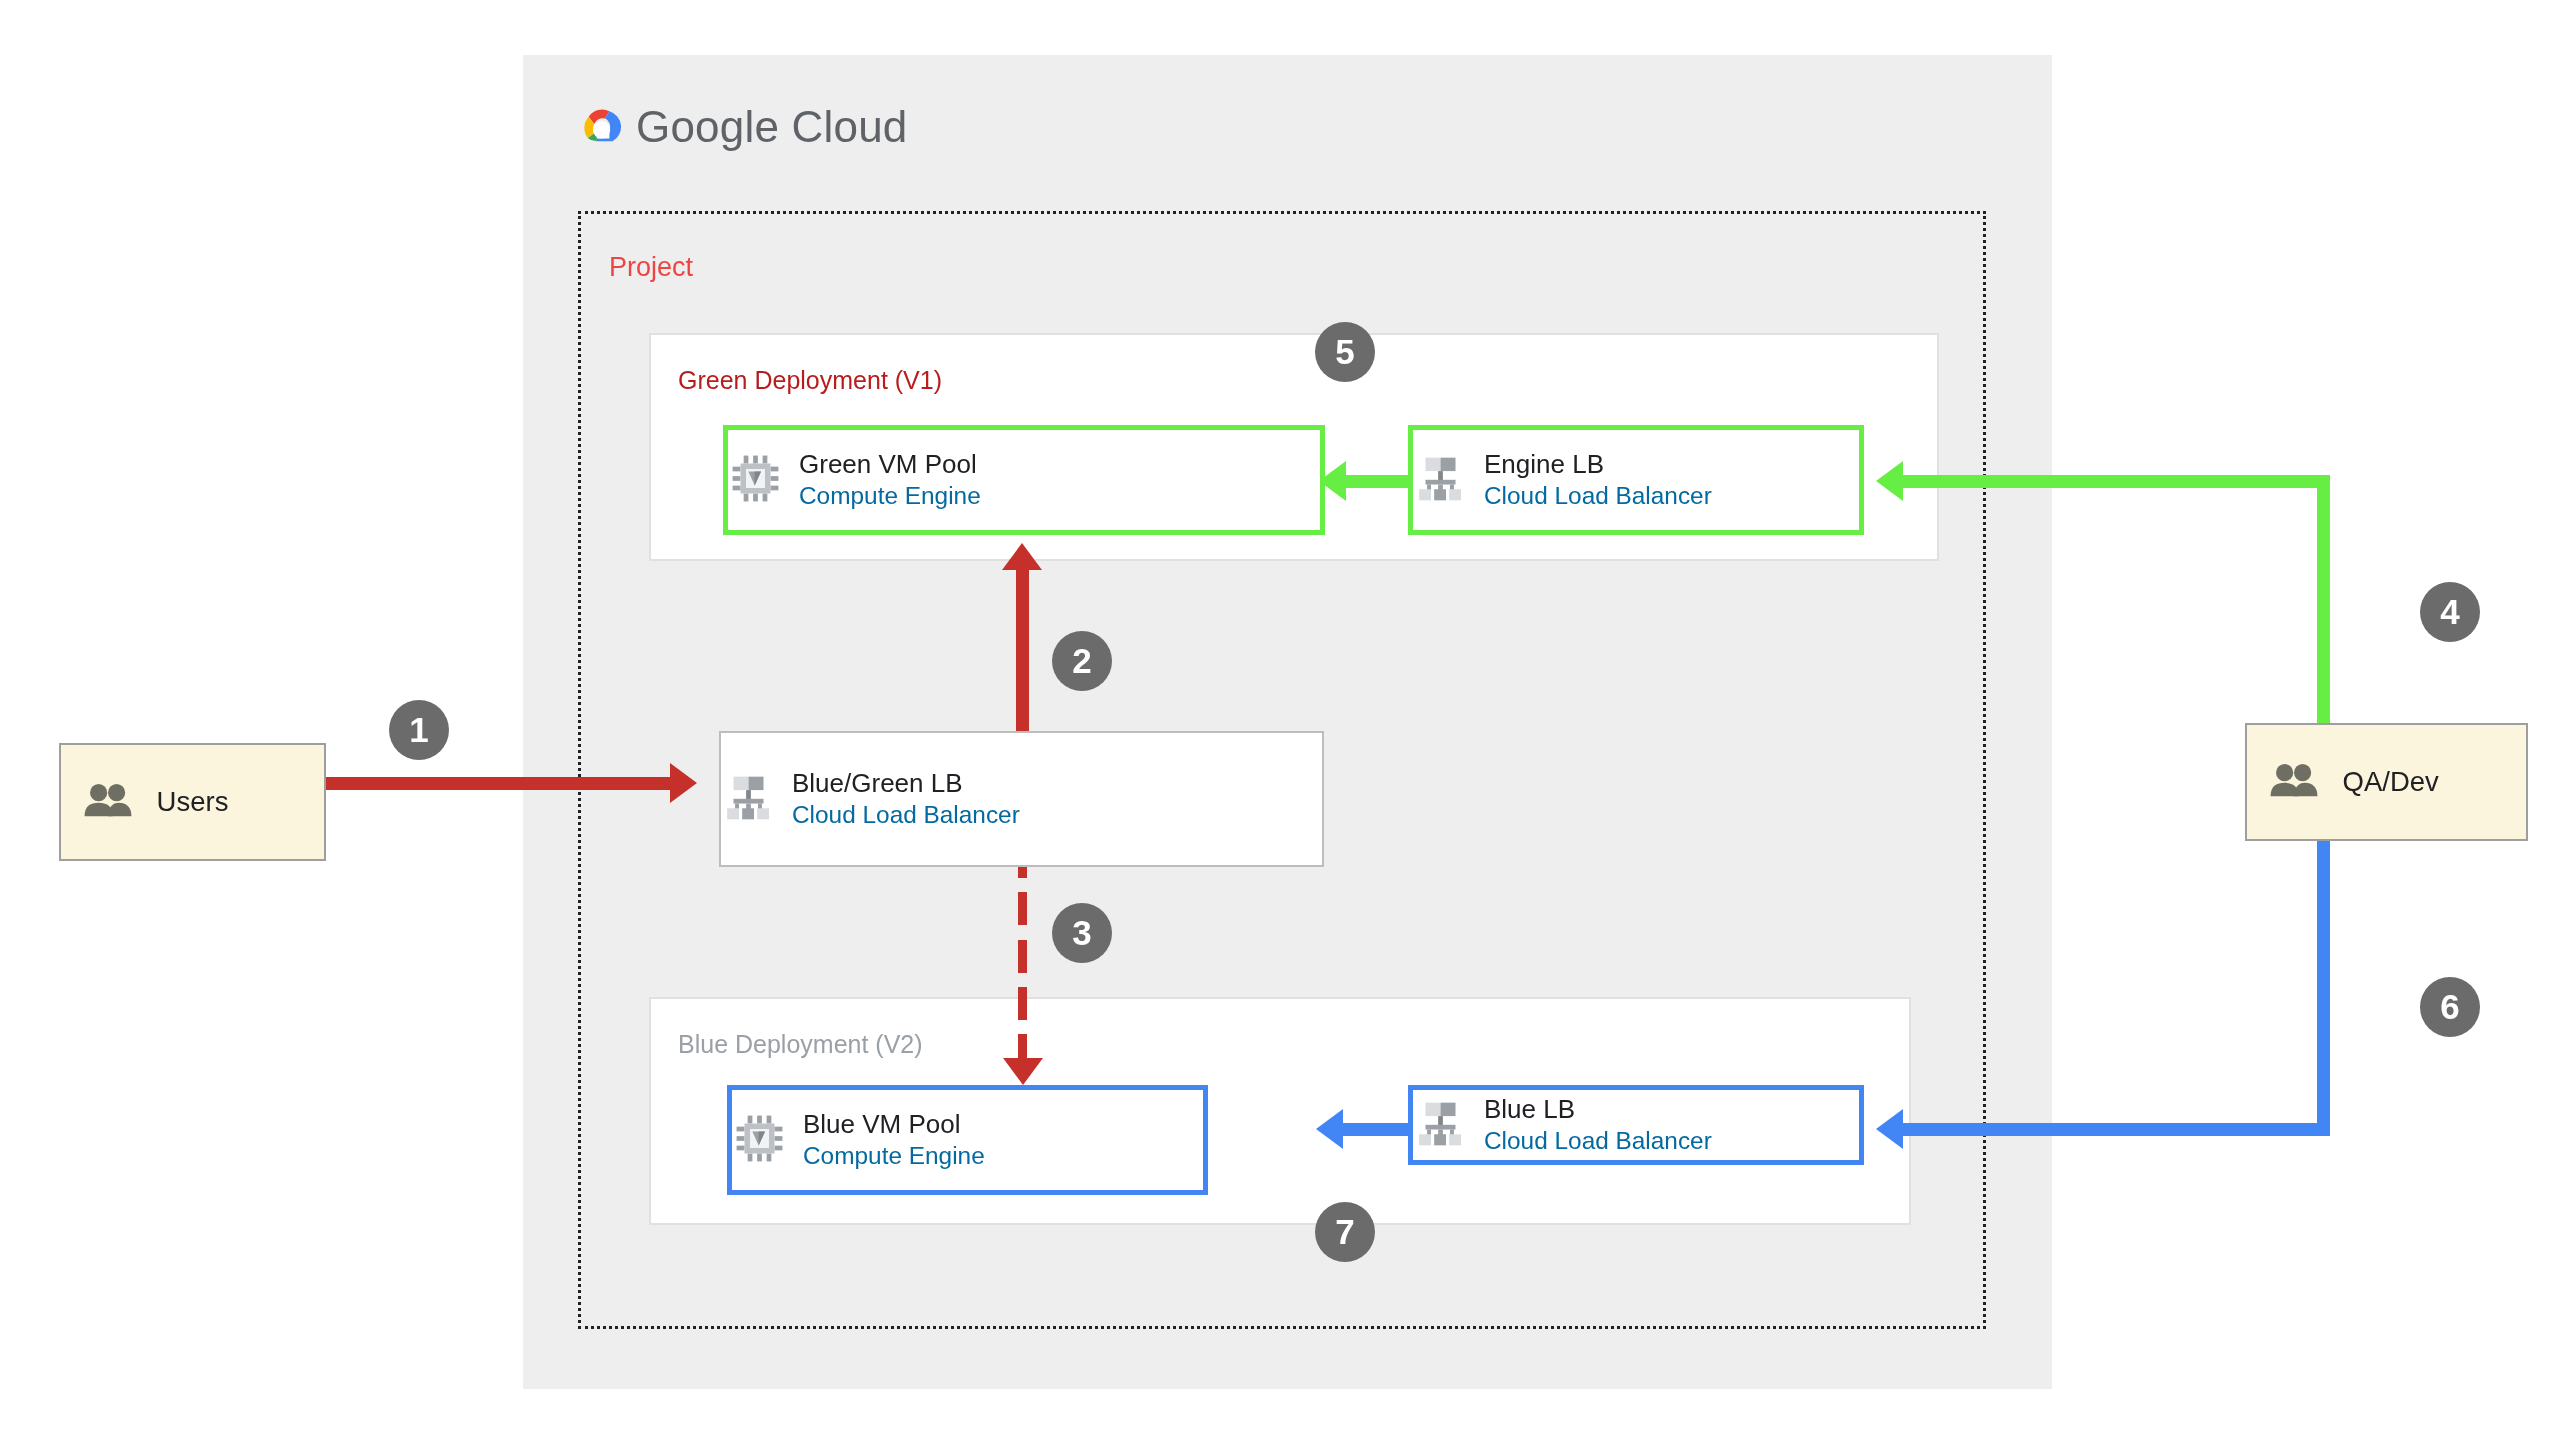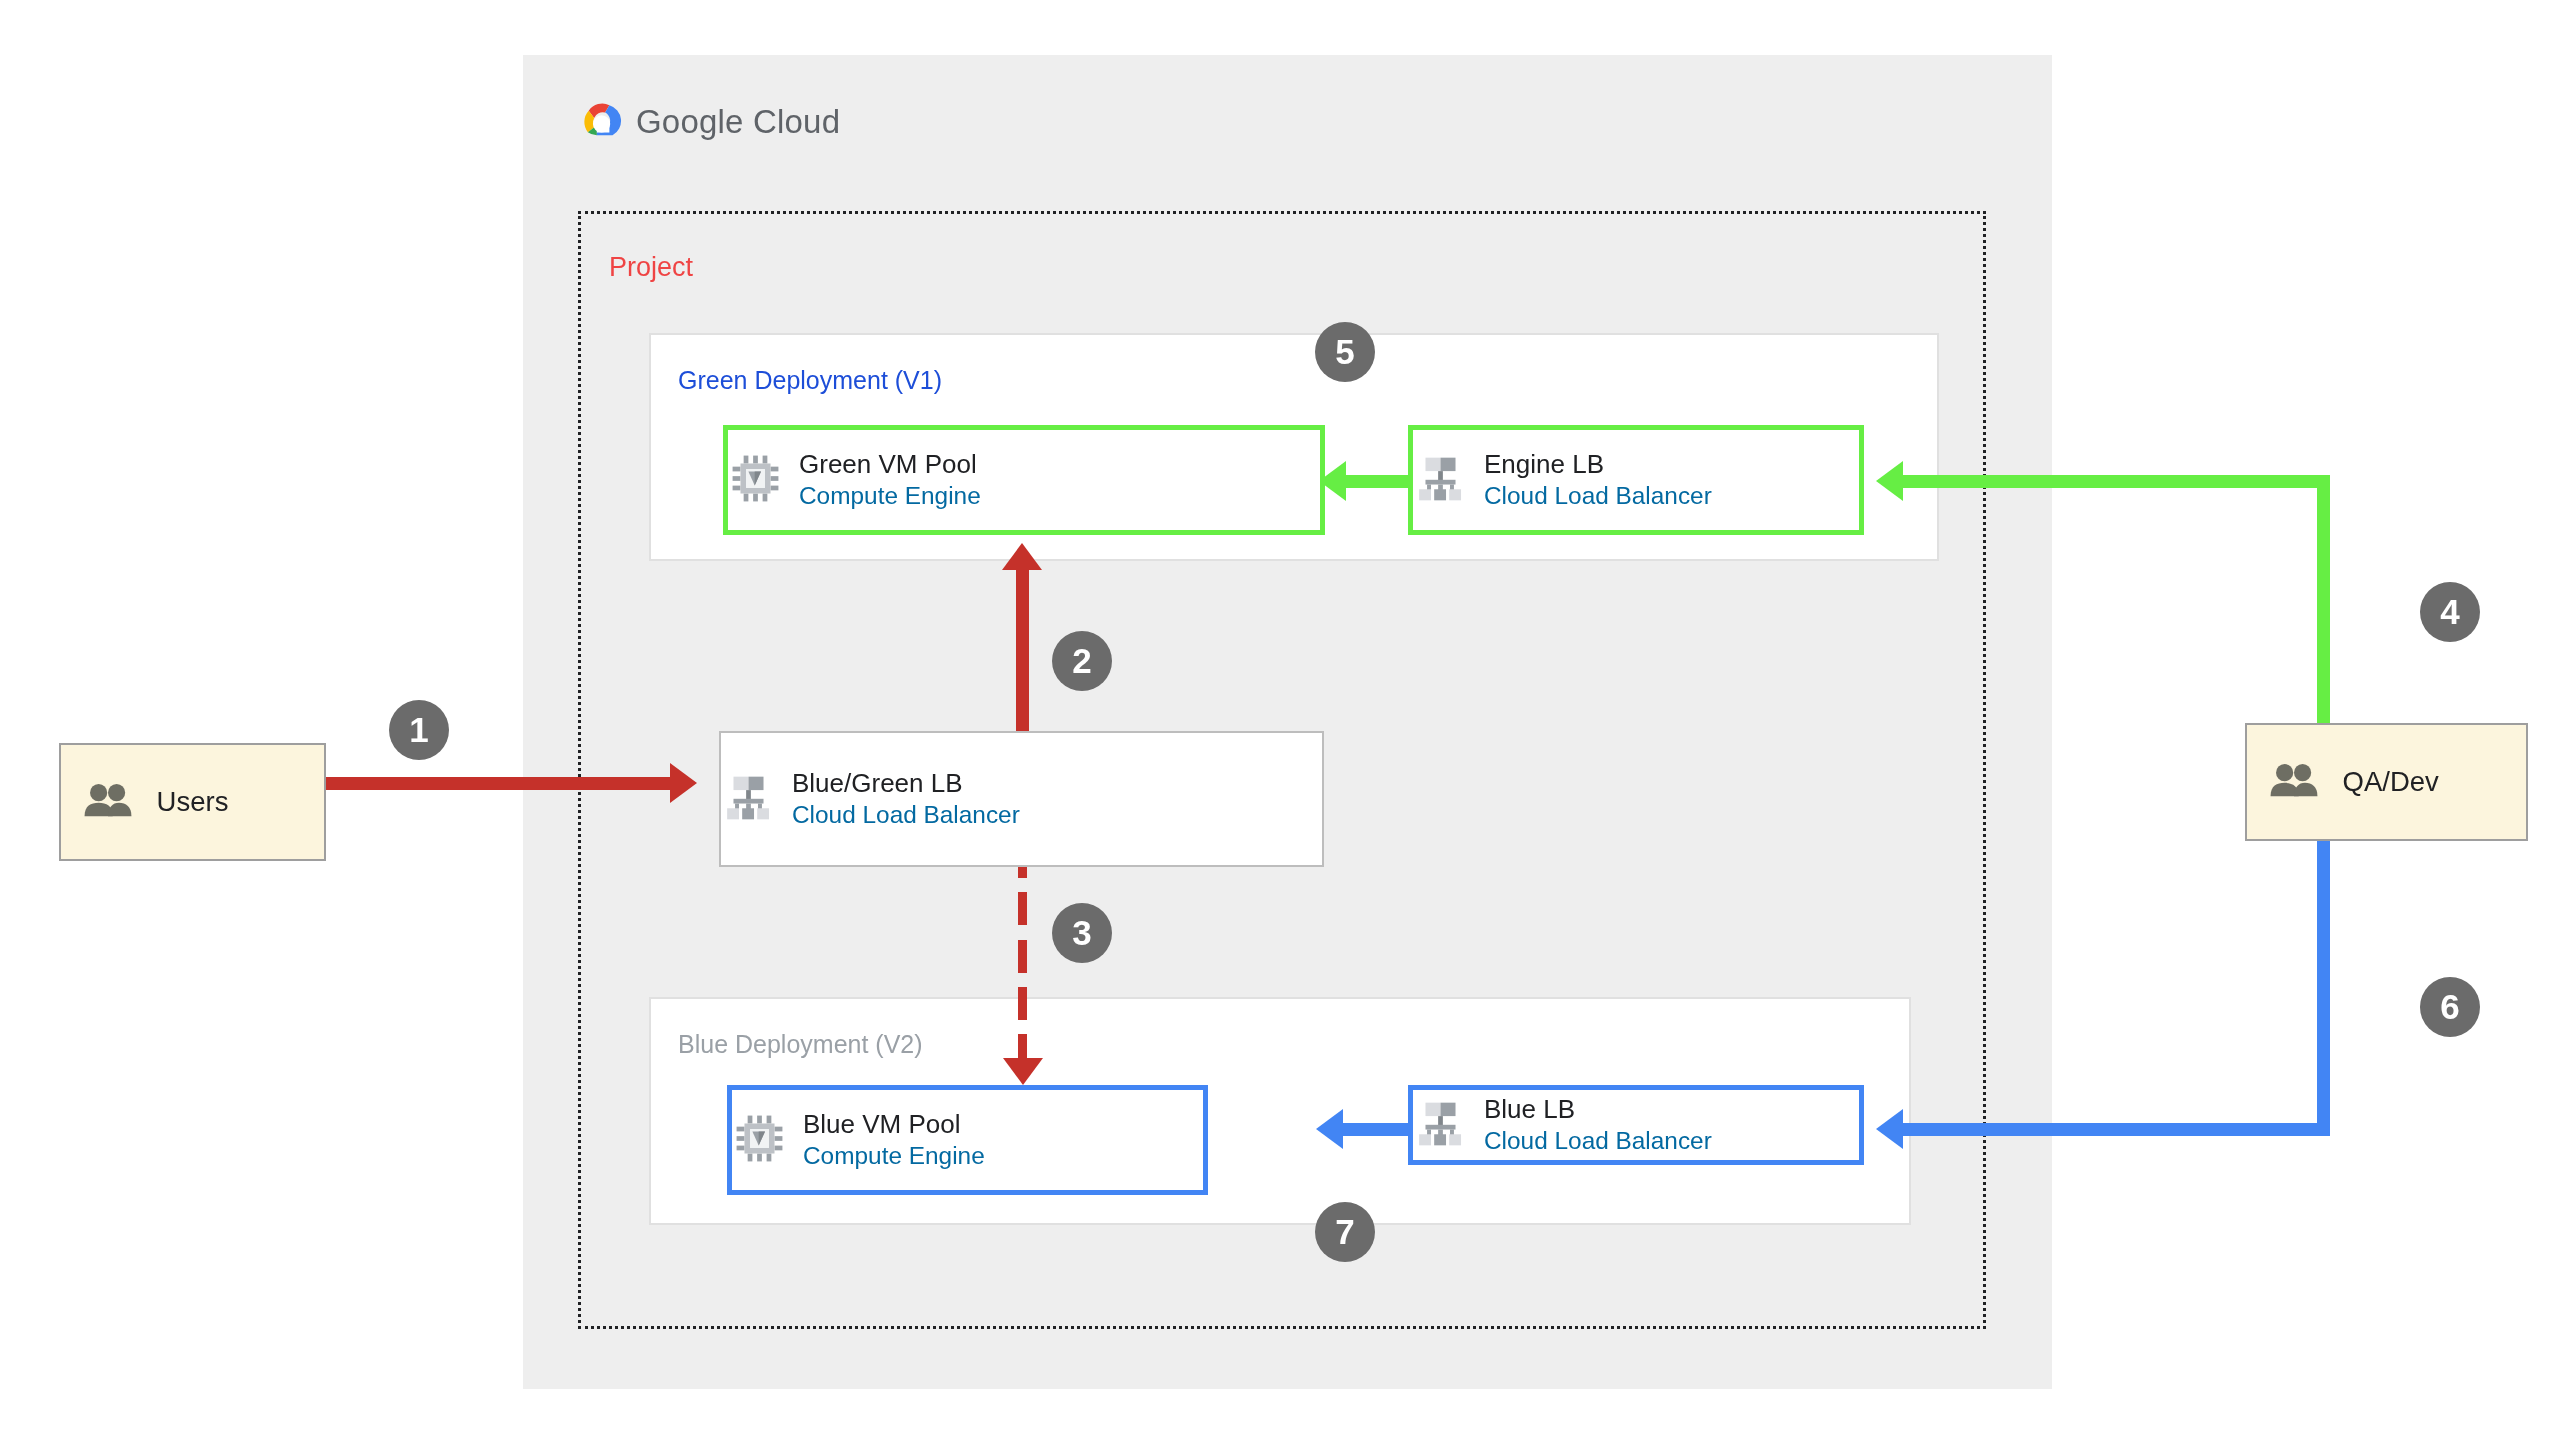--- a/index.html
+++ b/index.html
@@ -3,32 +3,32 @@
 <meta charset="utf-8">
 <style>
   html,body{margin:0;padding:0;background:#fff;}
   body{width:2576px;height:1434px;position:relative;overflow:hidden;
        font-family:"Liberation Sans","DejaVu Sans",sans-serif;}
   .abs{position:absolute;}
 
   
   #gcp-container{left:523px;top:55px;width:1529px;height:1334px;background:#eeeeee;}
   #gcp-logo-row{left:578px;top:102px;display:flex;align-items:center;gap:14px;}
-  #gcp-logo-text{font-size:33px;color:#5f6368;letter-spacing:0.2px;}
+  #gcp-logo-text{font-size:44px;color:#5f6368;letter-spacing:0.2px;}
   #gcp-logo-text b{font-weight:400;}
   .gcl-light{color:#5f6368;}
 
   #project-box{left:578px;top:211px;width:1408px;height:1118px;
      border:3.1px dotted #202124;box-sizing:border-box;}
   #project-label{left:609px;top:252px;font-size:27px;color:#ef4444;}
 
   
   #green-deploy-box{left:649px;top:333px;width:1290px;height:228px;
      background:#fff;border:2.4px solid #e0e0e0;box-sizing:border-box;}
-  #green-deploy-label{left:678px;top:366px;font-size:25px;color:#1d4ed8;}
+  #green-deploy-label{left:678px;top:366px;font-size:25px;color:#b91c1c;}
 
   #blue-deploy-box{left:649px;top:997px;width:1262px;height:228px;
      background:#fff;border:2.4px solid #e0e0e0;box-sizing:border-box;}
   #blue-deploy-label{left:678px;top:1030px;font-size:25px;color:#9aa0a6;}
 
   
   .card{background:#fff;box-sizing:border-box;display:flex;align-items:center;
         padding-left:3px;gap:19px;}
   .card .txt{display:flex;flex-direction:column;justify-content:center;}
   .card .t1{font-size:26px;color:#202124;line-height:1.22;}

